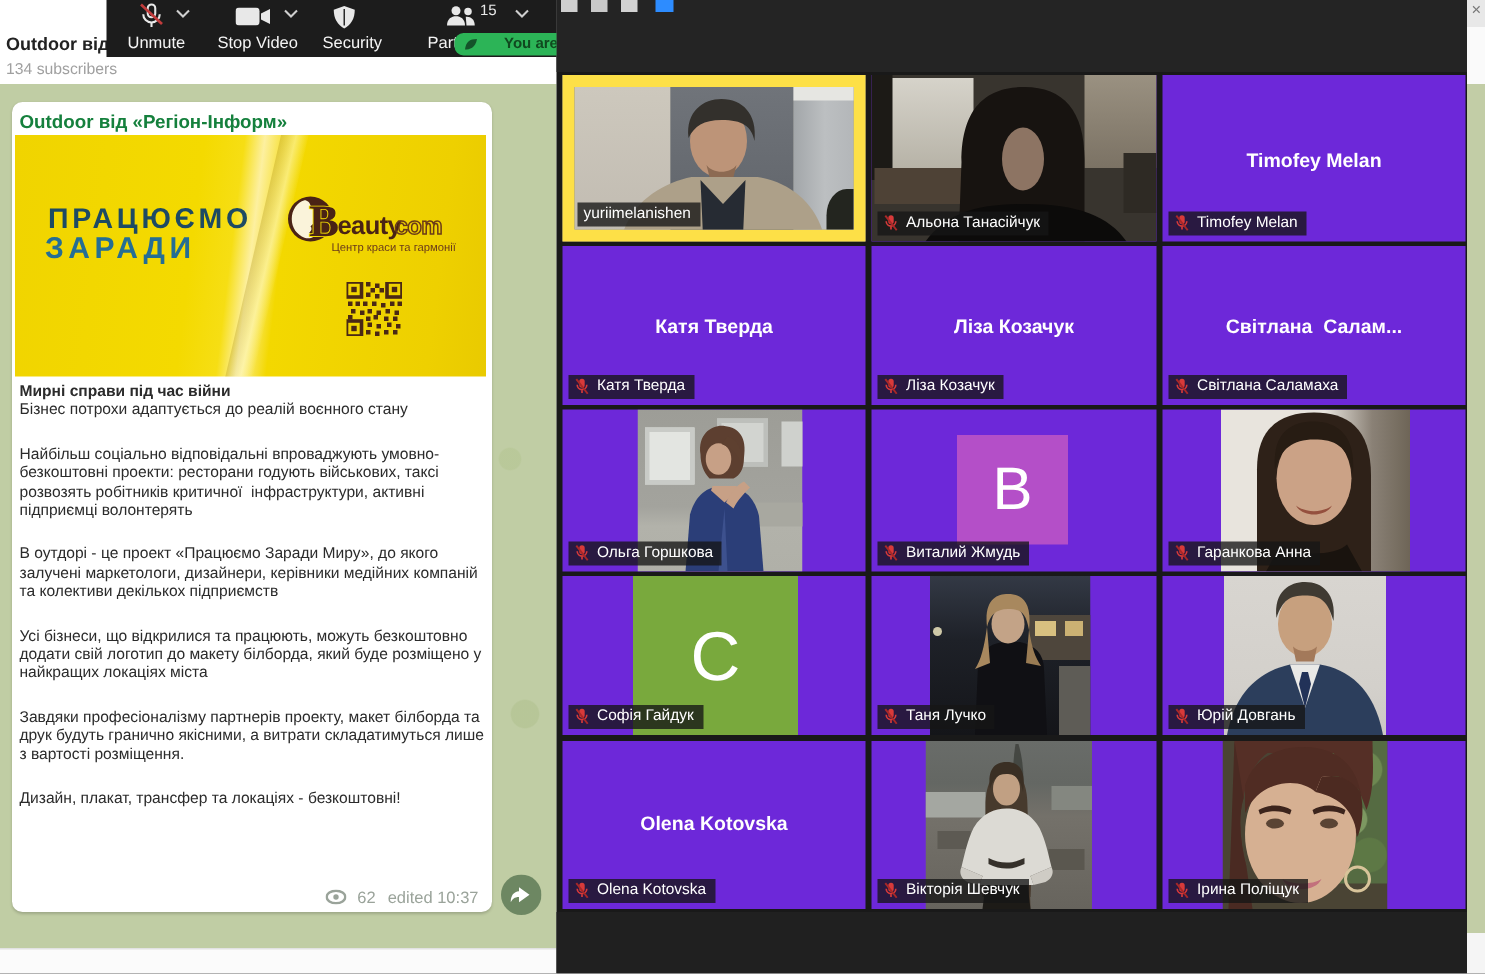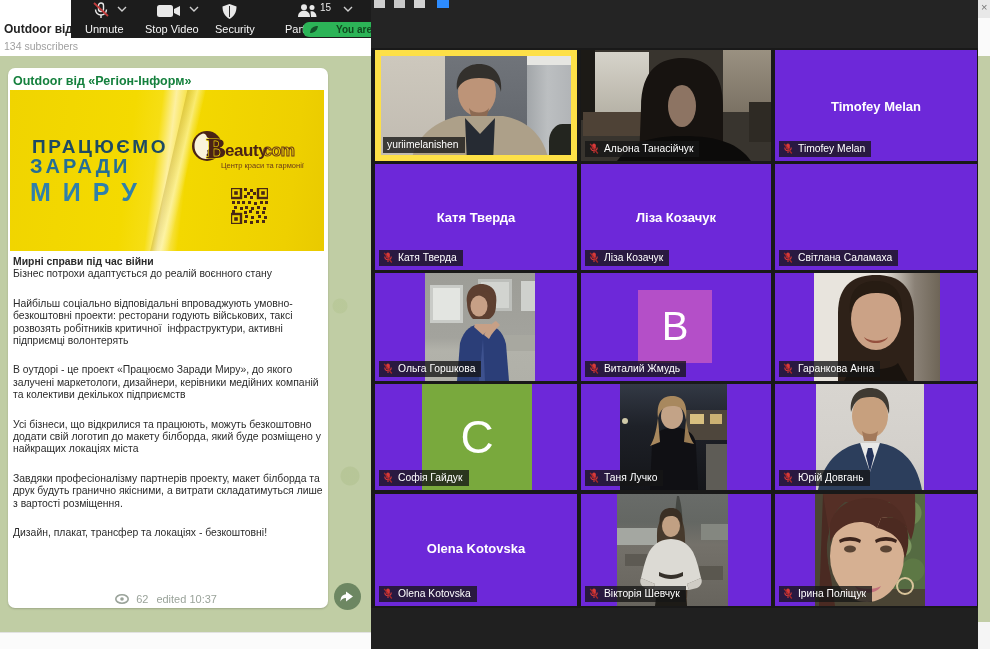--- a/index.html
+++ b/index.html
@@ -33,21 +33,21 @@
     background:linear-gradient(90deg, rgba(160,130,0,.28), rgba(255,250,200,.55) 55%, rgba(250,235,80,.1)); }
   .bt { position:absolute; font-weight:bold; line-height:1; font-family:"Liberation Sans",sans-serif; }
   #bt1 { left:22px; top:47px; font-size:19px; color:#1d4a63; letter-spacing:2.5px; }
   #bt2 { left:20px; top:66px; font-size:20px; color:#256e94; letter-spacing:3px;}
   #bt3 { left:20px; top:90px; font-size:25px; color:#2f80ab; letter-spacing:12px;}
 
   #logo { left:180px; top:40px; }
   #qr { left:221px; top:98px; }
   #msgtext { left:13px; top:256px; width:312px; font-size:10.4px; line-height:12.4px; color:#2b2b2b; white-space:nowrap; }
   #msgtext p { margin:0 0 17px 0; }
-  #msgfoot { left:13px; top:593px; width:306px; text-align:center; font-size:11px; color:#9aa39a; }
+  #msgfoot { left:13px; top:593px; width:306px; text-align:right; font-size:11px; color:#9aa39a; }
   #msgfoot svg { margin-right:4px; }
   #sharebtn { left:334px; top:583px; width:27px; height:27px; }
 
   
   #zwin { left:371px; top:0; width:607px; height:649px; background:#191919; }
   .tile { position:absolute; background:#6d28d9; overflow:hidden; }
   .cname { position:absolute; width:100%; text-align:center; color:#fff; font-weight:bold; font-size:13px; }
   .lbl { position:absolute; left:4px; bottom:4px; background:rgba(22,22,22,.78); color:#fff;
     font-size:10.3px; line-height:14px; padding:1px 6px 1px 4px; white-space:nowrap; display:flex; align-items:center; }
   .lbl svg { margin-right:5px; }
@@ -86,21 +86,20 @@
   <div class="abs" id="tg-subs">134 subscribers</div>
   <div class="abs" id="tg-bg"></div>
   <div class="abs" id="tg-input"></div>
 
   <div class="abs" id="bubble"></div>
   <div class="abs" id="chan">Outdoor від «Регіон-Інформ»</div>
   <div class="abs" id="board">
     <div class="abs" id="crease"></div>
     <div class="bt" id="bt1">ПРАЦЮЄМО</div>
     <div class="bt" id="bt2">ЗАРАДИ</div>
-    <div class="bt" id="bt3">МИРУ</div>
     <div class="abs" id="logo">
       <svg width="120" height="42" viewBox="0 0 120 42">
         <circle cx="17" cy="16" r="15" fill="#4a2315"></circle>
         <path d="M13 3.5 C8 5 4.5 10 4.5 16 C4.5 22 8 26.5 13 28.5 C15 29.2 17.5 29 18.8 28 L16.2 25 C17.8 23.8 18.2 22.2 17 20.8 L19 19 C20 18 20 17 18.6 16 C20.6 14.8 20.6 12.8 18.6 11.8 C20 10.2 19.4 7.8 17 7.2 C16.6 5 15 3.5 13 3.5 Z" fill="#faf3da"></path>
         <text x="16" y="27.5" font-family="Liberation Serif,serif" font-size="30" font-weight="bold" fill="#4a2315" stroke="#f6df00" stroke-width="1.2" paint-order="stroke">B</text>
         <text x="35" y="26" font-family="Liberation Sans,sans-serif" font-size="17" font-weight="bold" letter-spacing="-0.4" fill="#4a2315">eauty</text>
         <text x="73" y="26" font-family="Liberation Sans,sans-serif" font-size="16" font-weight="bold" letter-spacing="-0.4" fill="none" stroke="#6a3a18" stroke-width="1">com</text>
         <text x="31" y="37.5" font-family="Liberation Sans,sans-serif" font-size="7.5" fill="#6a3a1a">Центр краси та гармонії</text>
       </svg>
     </div>
@@ -171,21 +170,21 @@
 
   <div class="abs" id="zwin">
     <div class="abs" style="left:0;top:0;width:607px;height:48px;background:#242424"></div>
     <div class="abs" style="left:0;top:608px;width:607px;height:41px;background:#202020"></div>
 
     <div class="abs" style="left:3px;top:0;width:11px;height:8px;background:#cfcfcf"></div>
     <div class="abs" style="left:23px;top:0;width:11px;height:8px;background:#c8c8c8"></div>
     <div class="abs" style="left:43px;top:0;width:11px;height:8px;background:#d2d2d2"></div>
     <div class="abs" style="left:66px;top:0;width:12px;height:8px;background:#2d8cff"></div>
 
-    <div class="tile r1 c1" style="border:6px solid #fde047;background:#8d8d86">
+    <div class="tile r1 c1" style="border:8px solid #fde047;background:#8d8d86">
       <div class="ph" style="left:0;width:100%">
         <div class="abs" style="left:0;top:0;width:64px;height:107px;background:linear-gradient(180deg,#cdc8bd,#c0bab0)"></div>
         <div class="abs" style="left:64px;top:0;width:82px;height:107px;background:linear-gradient(180deg,#70747a,#5e6268)"></div>
         <div class="abs" style="left:146px;top:0;width:52px;height:107px;background:linear-gradient(90deg,#a2a6a9,#bcbfc1 40%,#aeb1b4)"></div>
         <div class="abs" style="left:146px;top:0;width:52px;height:9px;background:#e6e6e2"></div>
         <div class="abs" style="left:168px;top:68px;width:30px;height:39px;background:#23251f;border-radius:45% 10% 0 0"></div>
         <svg class="abs" style="left:0;top:0" width="198" height="107" viewBox="0 0 198 107">
           <path d="M30 107 C34 78 58 64 78 60 L122 60 C146 64 164 80 168 107 Z" fill="#ada089"></path>
           <path d="M84 62 L99 78 L114 62 L112 107 L86 107 Z" fill="#262b33"></path>
           <ellipse cx="96" cy="36" rx="19" ry="24" fill="#bd9478"></ellipse>
@@ -240,20 +239,21 @@
     <div class="tile r2 c2">
         <div class="cname" style="top:46px">Ліза Козачук</div>
         <div class="lbl"><svg width="10" height="12" viewBox="0 0 10 12" style="flex:0 0 auto">
             <rect x="3.2" y="0.5" width="3.6" height="6" rx="1.8" fill="#d83a3a"></rect>
             <path d="M1.8 4.5 a3.2 3.2 0 0 0 6.4 0" fill="none" stroke="#d83a3a" stroke-width="1.1"></path>
             <line x1="5" y1="8.2" x2="5" y2="10" stroke="#d83a3a" stroke-width="1.1"></line>
             <line x1="1.2" y1="0.8" x2="8.8" y2="10.5" stroke="#a82828" stroke-width="1.3"></line>
           </svg>Ліза Козачук</div>
       </div>
     <div class="tile r2 c3">
+        <div class="cname" style="top:46px">Світлана&nbsp; Салам...</div>
         <div class="lbl"><svg width="10" height="12" viewBox="0 0 10 12" style="flex:0 0 auto">
             <rect x="3.2" y="0.5" width="3.6" height="6" rx="1.8" fill="#d83a3a"></rect>
             <path d="M1.8 4.5 a3.2 3.2 0 0 0 6.4 0" fill="none" stroke="#d83a3a" stroke-width="1.1"></path>
             <line x1="5" y1="8.2" x2="5" y2="10" stroke="#d83a3a" stroke-width="1.1"></line>
             <line x1="1.2" y1="0.8" x2="8.8" y2="10.5" stroke="#a82828" stroke-width="1.3"></line>
           </svg>Світлана Саламаха</div>
       </div>
 
     <div class="tile r3 c1">
       <div class="ph" style="left:50px;width:110px">

